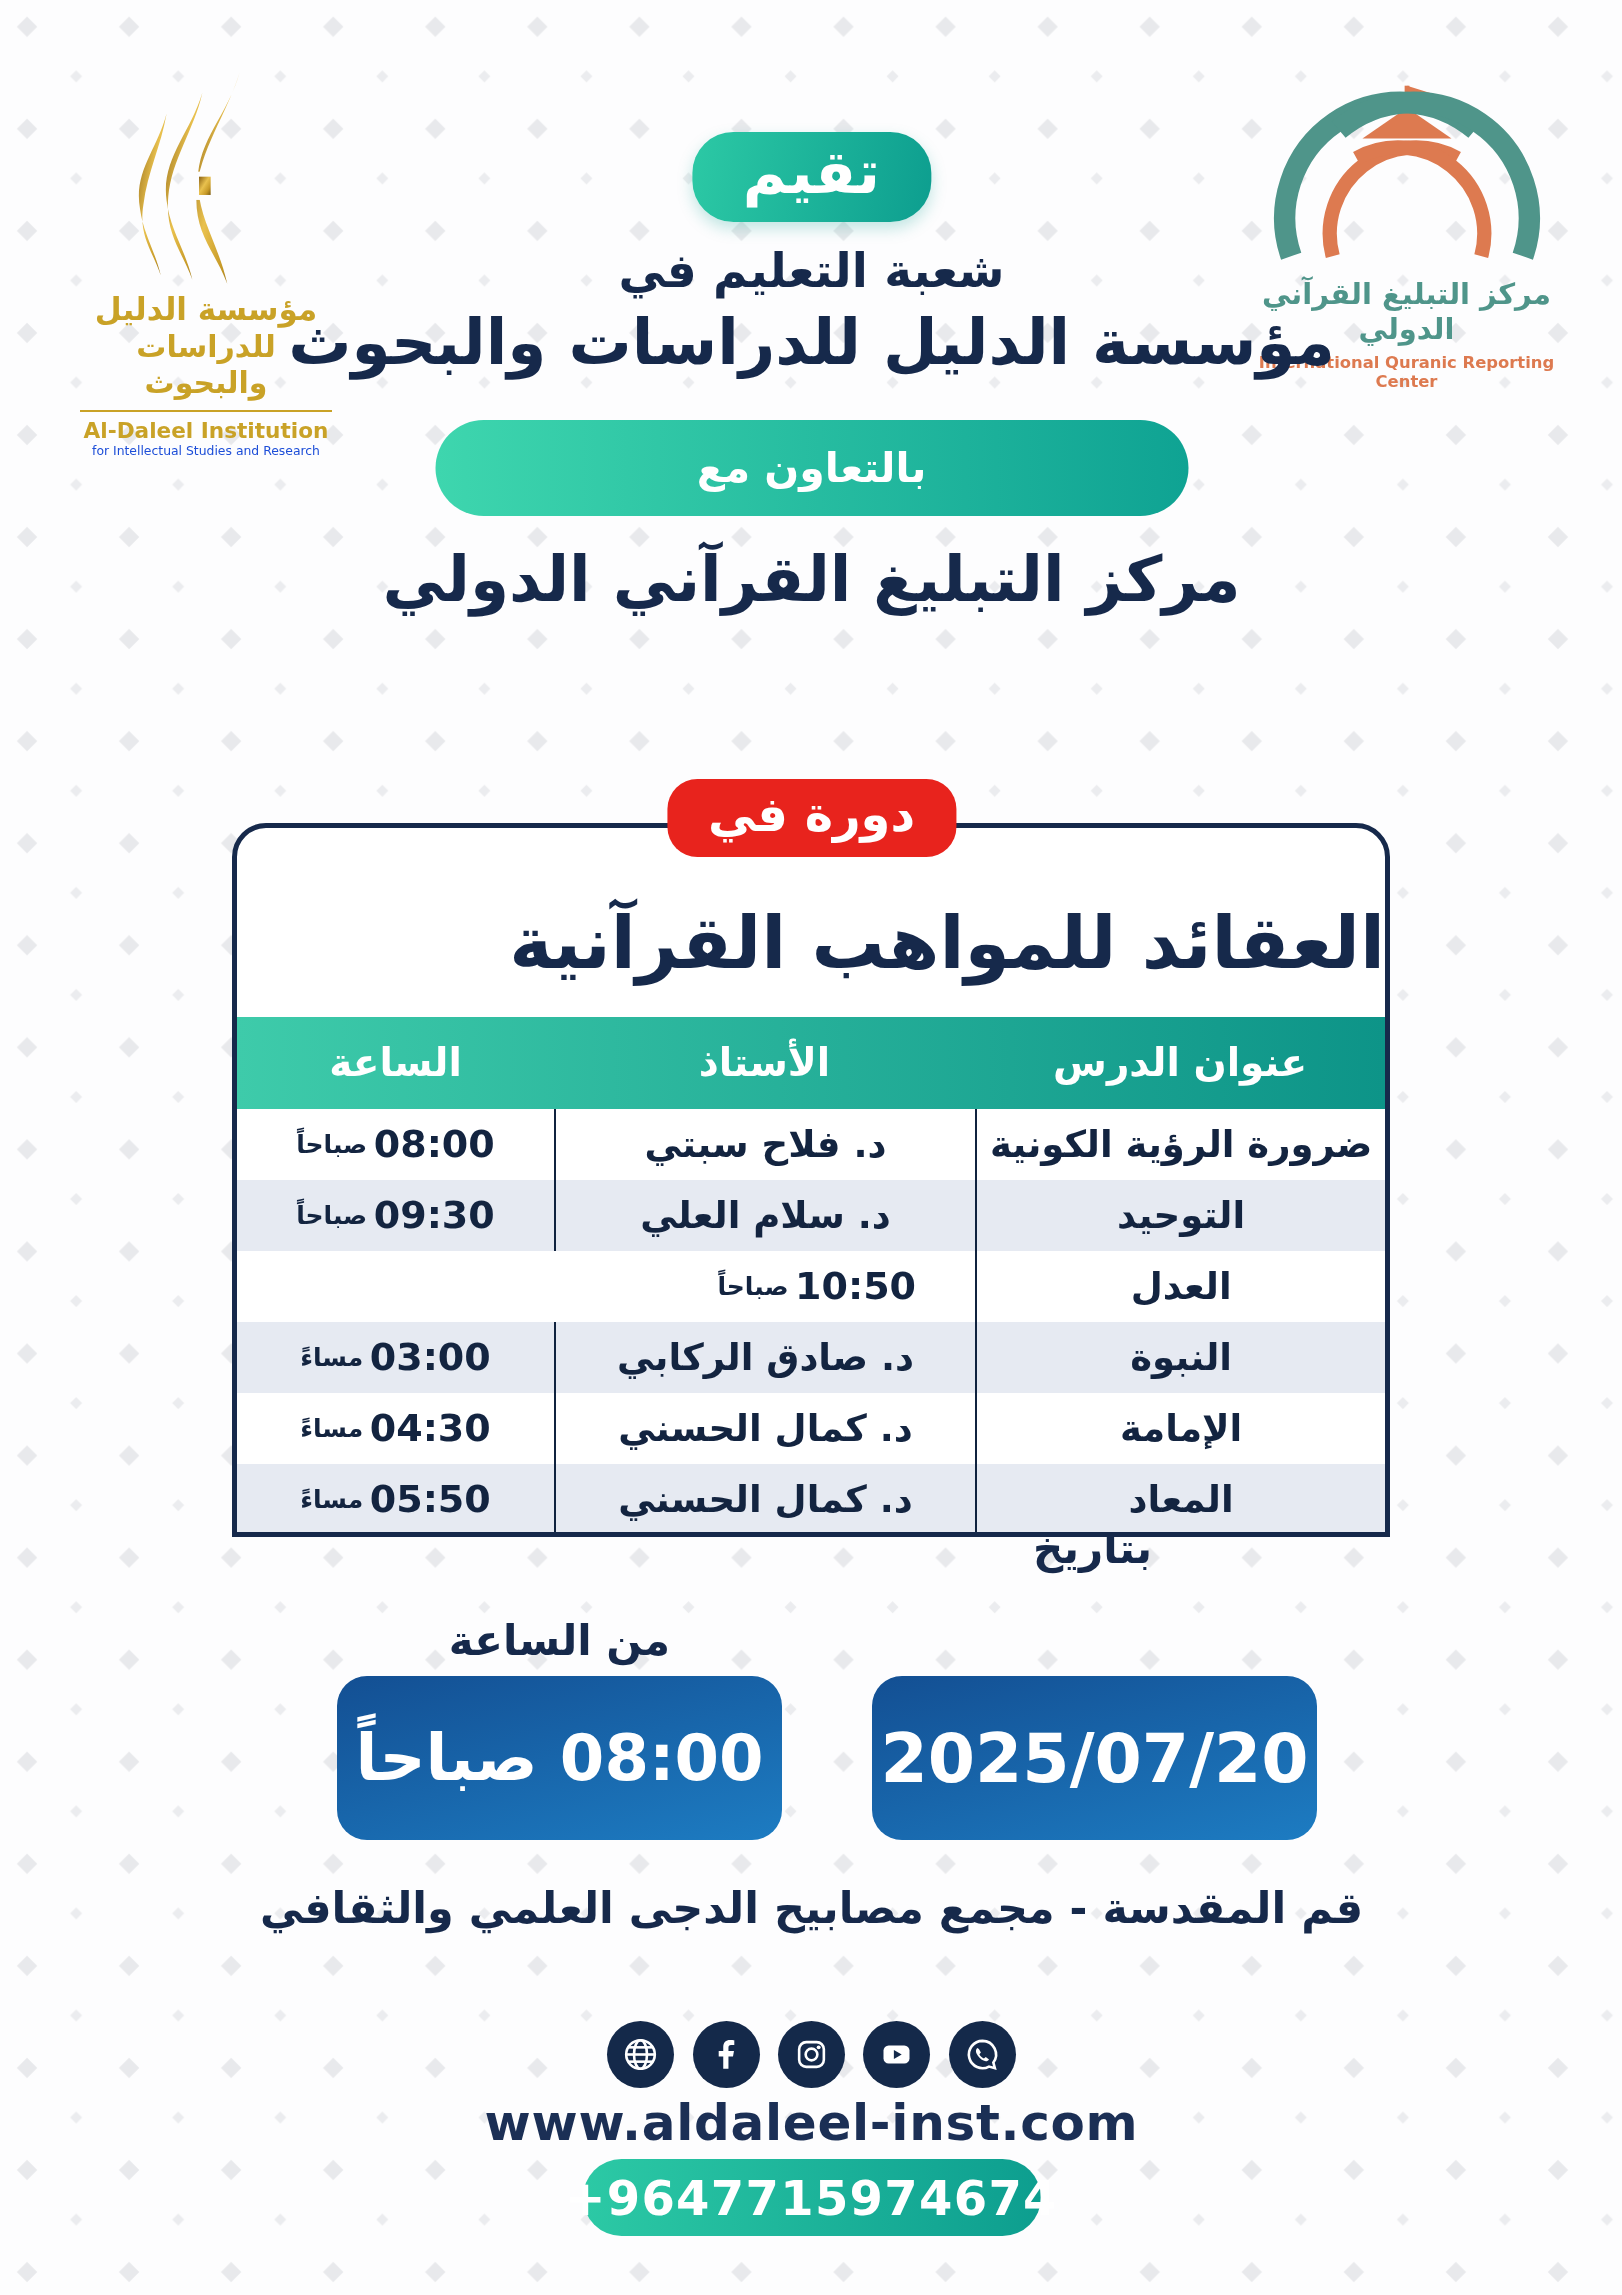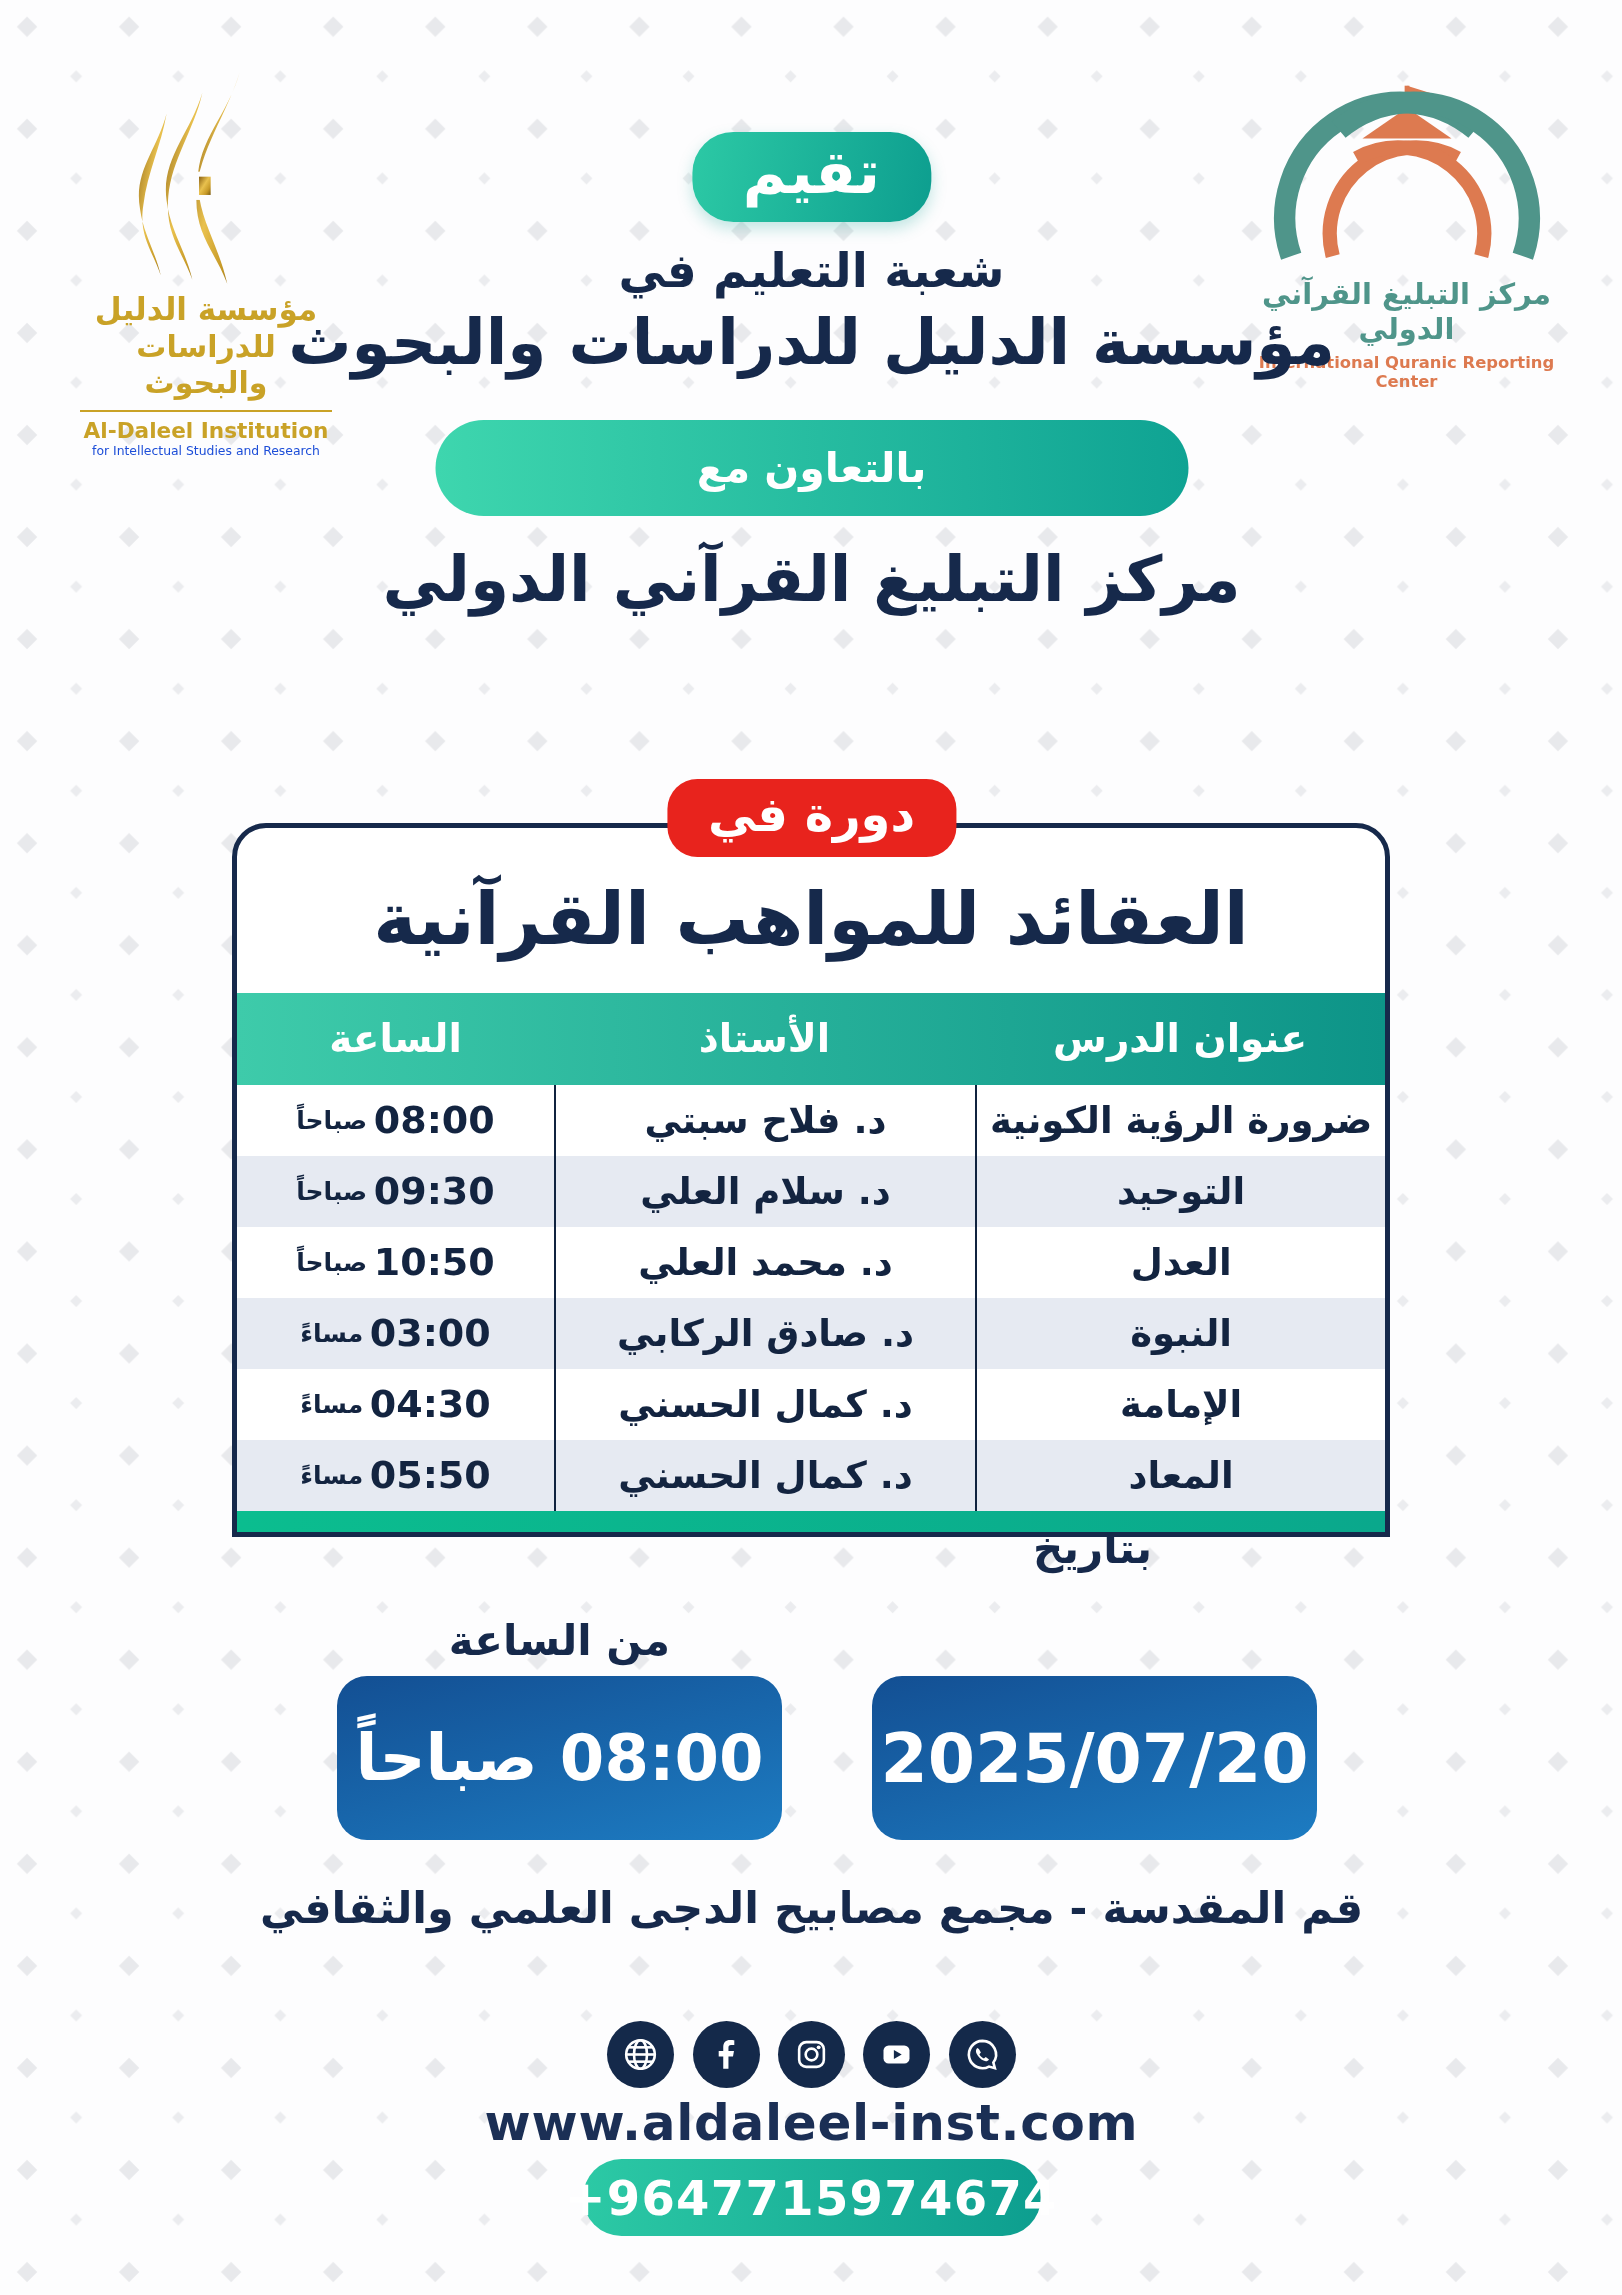--- a/index.html
+++ b/index.html
@@ -29,21 +29,21 @@
   .pill-cooperation{left:50%;transform:translateX(-50%);top:420px;width:753px;height:96px;
     background:linear-gradient(90deg,#3ed6ae,#0fa393);border-radius:48px;color:#fff;font-size:41px;font-weight:700;
     display:flex;align-items:center;justify-content:center;z-index:2;}
   .partner-name{top:543px;font-size:63px;font-weight:800;z-index:2;}
 
   
   .course-pill{left:50%;transform:translateX(-50%);top:779px;background:#e8231d;color:#fff;
     font-size:48px;font-weight:700;padding:6.5px 41px 15.7px;border-radius:30px;z-index:4;}
   .card{left:232px;top:823px;width:1158px;height:714px;background:#ffffff;border:5.9px solid #16294b;
     border-radius:34px 34px 0 0;box-sizing:border-box;z-index:3;overflow:hidden;}
-  .card-title{margin-top:47px;font-size:73px;font-weight:800;color:#16294b;text-align:center;line-height:1.2;}
+  .card-title{margin-top:71px;font-size:73px;font-weight:800;color:#16294b;line-height:1.2;}
   .sched{direction:rtl;margin-top:30px;}
   .thead{display:flex;height:92px;background:linear-gradient(270deg,#0d9488,#3ecbaa);color:#fff;align-items:center;}
   .thead .cell{font-size:39px;font-weight:700;text-align:center;}
   .trow{display:flex;height:71px;align-items:center;background:#ffffff;}
   .trow.alt{background:#e6eaf2;}
   .cell{box-sizing:border-box;display:flex;align-items:center;justify-content:center;height:100%;}
   .col-lesson{width:35.7%;}
   .col-prof{width:36.7%;}
   .col-time{width:27.6%;}
   .trow .col-lesson,.trow .col-prof{border-left:2.6px solid #10233f;}
@@ -150,21 +150,20 @@
           <div class="trow alt">
             <div class="cell col-lesson">التوحيد</div>
             <div class="cell col-prof">د. سلام العلي</div>
             <div class="cell col-time">
               <span class="time-num">09:30</span>
               <span class="time-period">صباحاً</span>
             </div>
           </div>
           <div class="trow">
             <div class="cell col-lesson">العدل</div>
-            <div class="cell col-prof">د. محمد العلي</div>
             <div class="cell col-time">
               <span class="time-num">10:50</span>
               <span class="time-period">صباحاً</span>
             </div>
           </div>
           <div class="trow alt">
             <div class="cell col-lesson">النبوة</div>
             <div class="cell col-prof">د. صادق الركابي</div>
             <div class="cell col-time">
               <span class="time-num">03:00</span>

